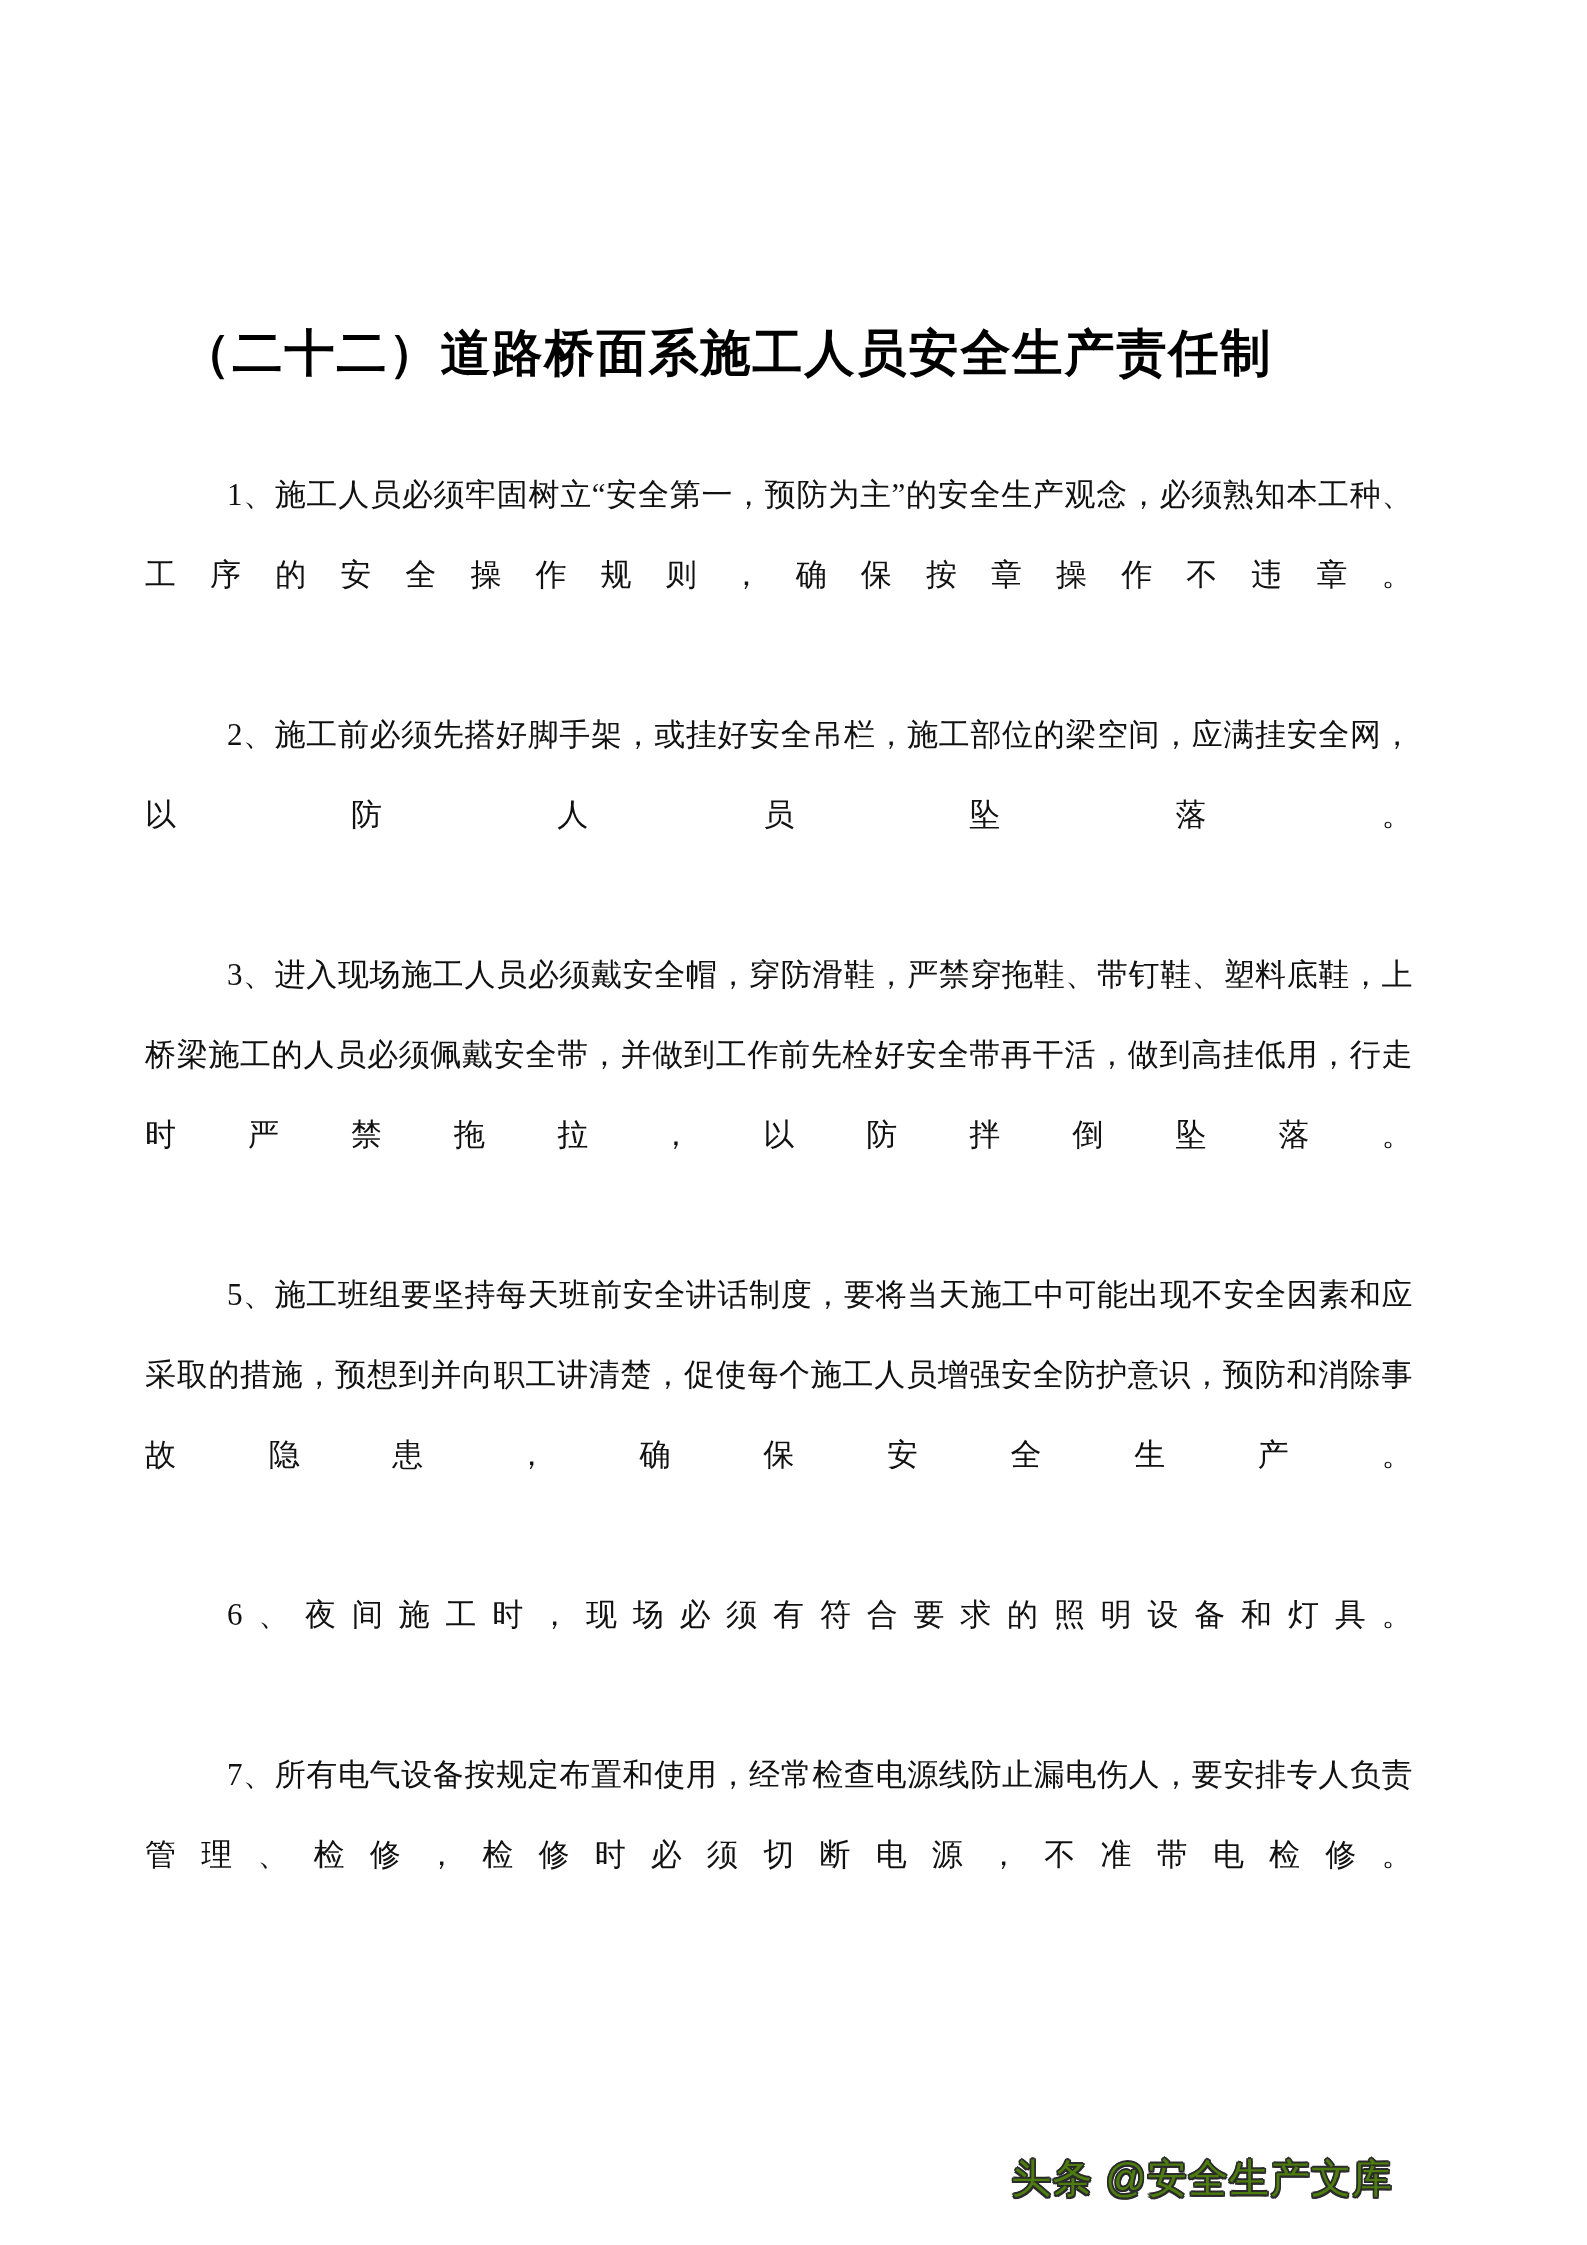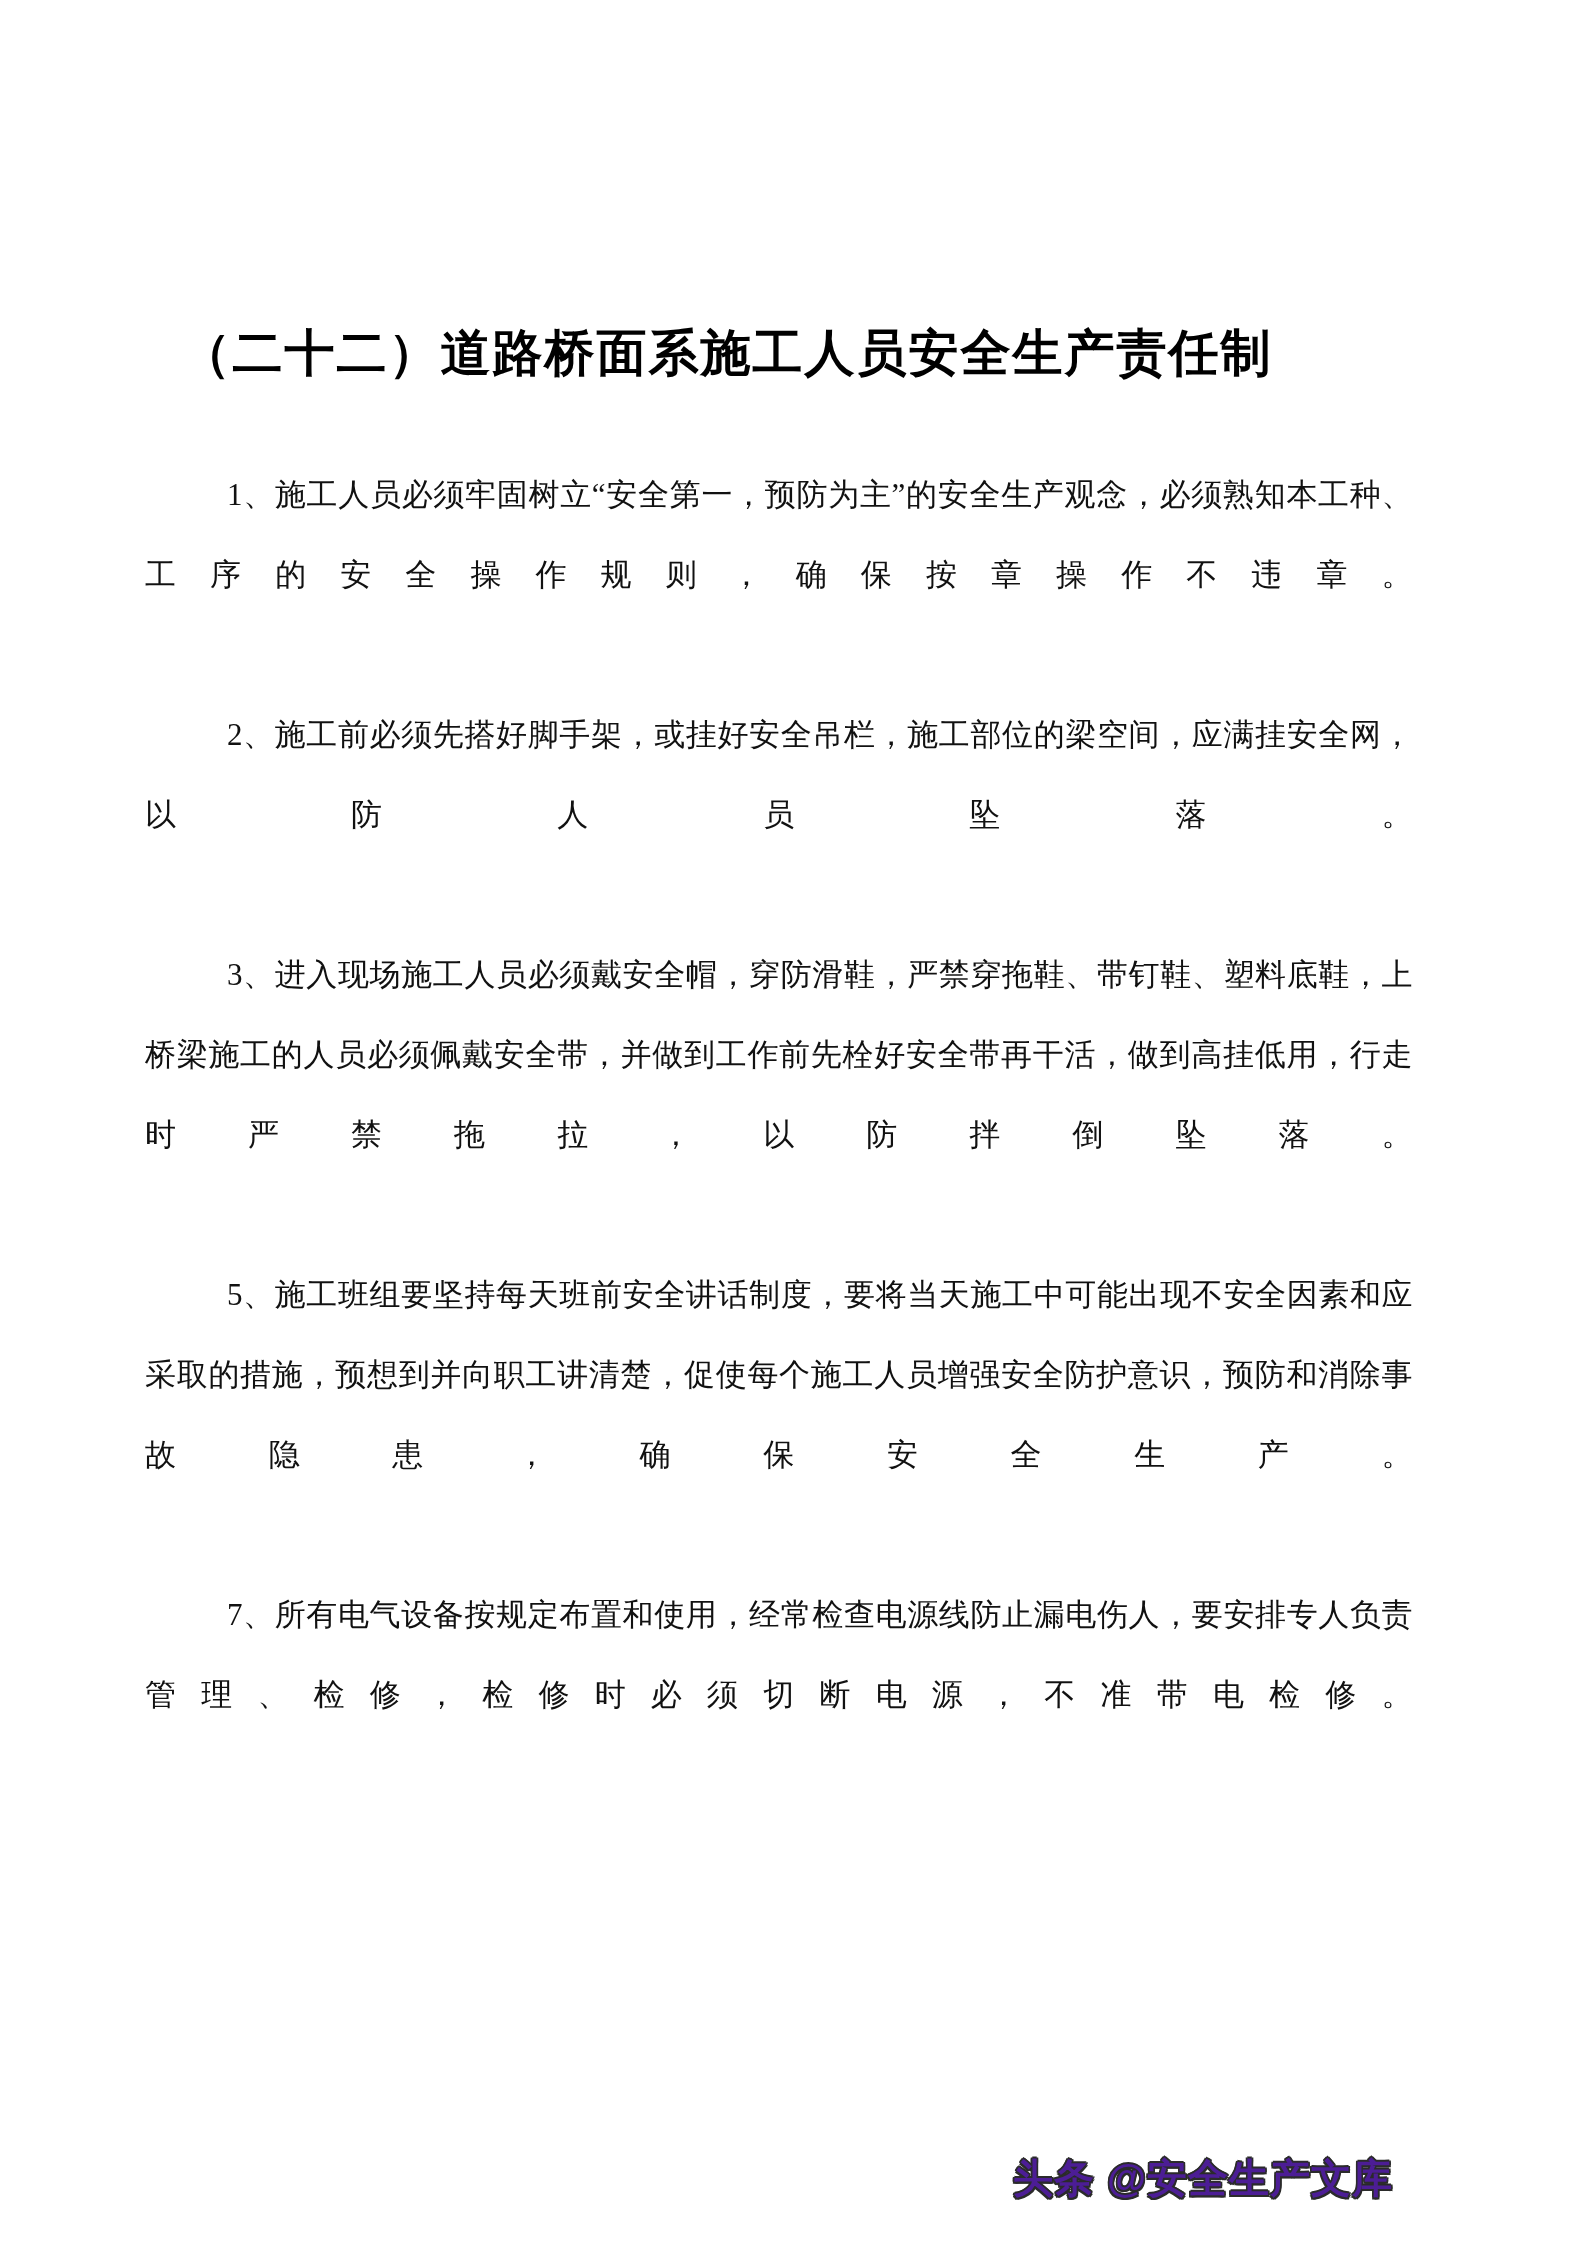--- a/index.html
+++ b/index.html
@@ -61,24 +61,24 @@
     width: 100%;
   }
 
   
   .watermark {
     position: absolute;
     right: 60px;
     bottom: 40px;
     font-family: "Liberation Sans", "DejaVu Sans", sans-serif;
     font-size: 40px;
-    font-weight: bold;
+    font-weight: normal;
     line-height: 54px;
     letter-spacing: 1px;
-    color: #4c1d95;
+    color: #4d7c0f;
     text-shadow:
       -1.5px -1.5px 0 #2b2b2b,
        1.5px -1.5px 0 #2b2b2b,
       -1.5px  1.5px 0 #2b2b2b,
        1.5px  1.5px 0 #2b2b2b,
        0px   -1.6px 0 #2b2b2b,
        0px    1.6px 0 #2b2b2b,
       -1.6px  0px   0 #2b2b2b,
        1.6px  0px   0 #2b2b2b;
     white-space: nowrap;
@@ -90,19 +90,20 @@
 
 <div class="page">
 
   <h1 class="doc-title">（二十二）道路桥面系施工人员安全生产责任制</h1>
 
   <div class="body-region">
     <p class="para">1、施工人员必须牢固树立“安全第一，预防为主”的安全生产观念，必须熟知本工种、工序的安全操作规则，确保按章操作不违章。</p>
     <p class="para">2、施工前必须先搭好脚手架，或挂好安全吊栏，施工部位的梁空间，应满挂安全网，以防人员坠落。</p>
     <p class="para">3、进入现场施工人员必须戴安全帽，穿防滑鞋，严禁穿拖鞋、带钉鞋、塑料底鞋，上桥梁施工的人员必须佩戴安全带，并做到工作前先栓好安全带再干活，做到高挂低用，行走时严禁拖拉，以防拌倒坠落。</p>
     <p class="para">5、施工班组要坚持每天班前安全讲话制度，要将当天施工中可能出现不安全因素和应采取的措施，预想到并向职工讲清楚，促使每个施工人员增强安全防护意识，预防和消除事故隐患，确保安全生产。</p>
+    <p class="para">6、夜间施工时，现场必须有符合要求的照明设备和灯具。</p>
     <p class="para">7、所有电气设备按规定布置和使用，经常检查电源线防止漏电伤人，要安排专人负责管理、检修，检修时必须切断电源，不准带电检修。</p>
 
   </div>
 
   <div class="watermark">头条 @安全生产文库</div>
 
 </div>
 
 </body></html>

